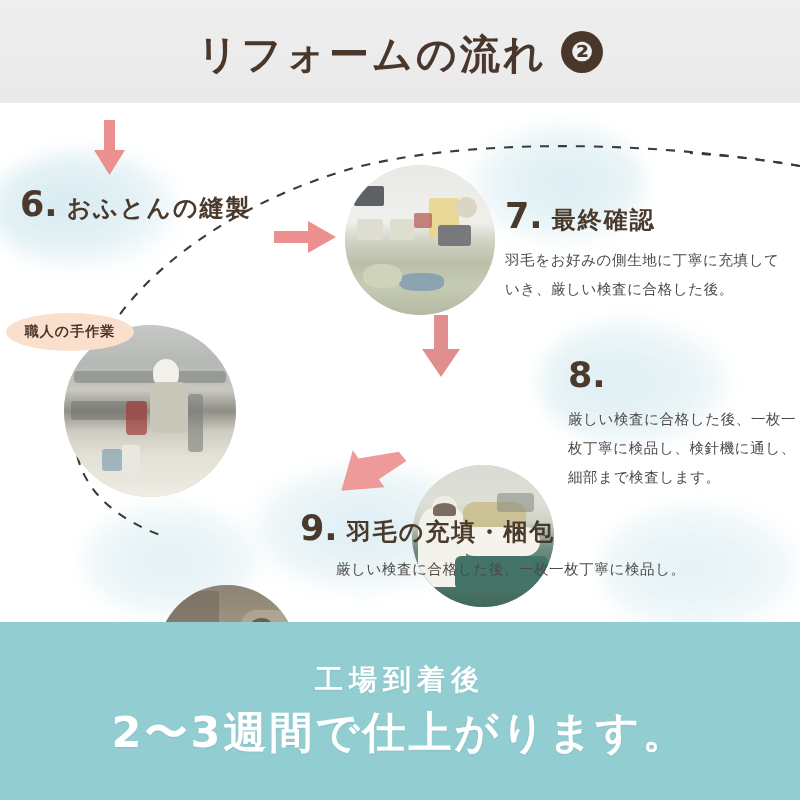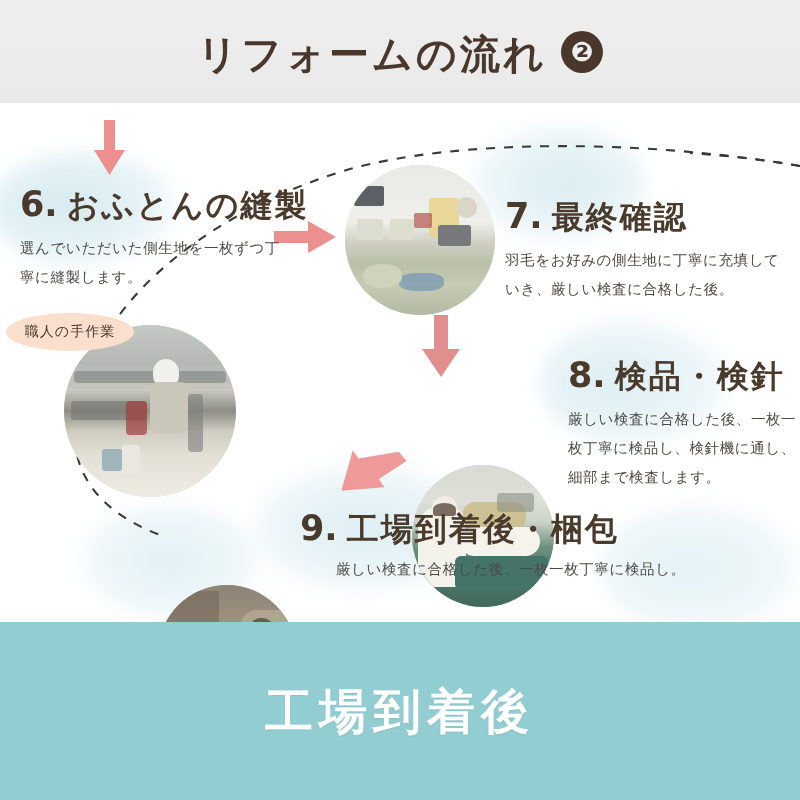--- a/index.html
+++ b/index.html
@@ -178,42 +178,42 @@
   .badge {
     position: absolute;
     left: 6px; top: 210px;
     width: 128px; height: 38px;
     background: #fbdfcd;
     border-radius: 50%;
     display: flex;
     align-items: center;
     justify-content: center;
     font-size: 14px;
-    font-weight: 400;
+    font-weight: 700;
     color: #4a372c;
     letter-spacing: 1px;
   }
 
   
   .step { position: absolute; }
   .step-head {
     display: flex;
     align-items: baseline;
     color: #4a3a2c;
     white-space: nowrap;
   }
   .step-num {
     font-size: 35px;
     font-weight: 700;
     line-height: 1;
     letter-spacing: 0;
   }
   .step-dot { font-size: 35px; font-weight: 700; line-height: 1; margin-right: 9px; }
   .step-title {
-    font-size: 32px;
+    font-size: 24px;
     font-weight: 700;
     letter-spacing: 2px;
     line-height: 1;
   }
   .step-desc {
     margin-top: 12px;
     font-size: 14.5px;
     line-height: 2.0;
     color: #4d4a45;
     letter-spacing: .6px;
@@ -236,21 +236,21 @@
     flex-direction: column;
     align-items: center;
     justify-content: center;
   }
   .banner-line {
     color: #ffffff;
     font-weight: 700;
     white-space: nowrap;
     text-shadow: 0 1px 2px rgba(0,0,0,.06);
   }
-  .banner-line-1 { font-size: 48px; letter-spacing: 6px; line-height: 1.35; text-align: center; }
+  .banner-line-1 { font-size: 28px; letter-spacing: 6px; line-height: 1.35; text-align: center; }
   .banner-line-2 { font-size: 43px; letter-spacing: 3px; line-height: 1.35; margin-top: 4px; }
 </style>
 </head>
 <body>
 
 <div id="page">
 
   <div class="header-band">
     <div class="header-title">
       <span>リフォームの流れ</span><span class="circle-num">❷</span>
@@ -304,21 +304,20 @@
       </div>
     </div>
     <div class="badge">職人の手作業</div>
 
     <div class="step" id="step-6">
       <div class="step-head">
         <span class="step-num">6</span>
         <span class="step-dot">.</span>
         <span class="step-title">おふとんの縫製</span>
       </div>
-      <div class="step-desc">選んでいただいた側生地を一枚ずつ丁寧に縫製します。</div>
     </div>
 
     <div class="photo" id="photo-7">
       <div class="ph-inner">
         <span class="blob b1"></span>
           <span class="blob b2"></span>
           <span class="blob b3"></span>
         <span class="blob b4"></span>
           <span class="blob b5"></span>
           <span class="blob b6"></span>
@@ -346,43 +345,43 @@
           <span class="blob b5"></span>
           <span class="blob b6"></span>
         <span class="blob b7"></span>
       </div>
     </div>
 
     <div class="step" id="step-8">
       <div class="step-head">
         <span class="step-num">8</span>
         <span class="step-dot">.</span>
-        <span class="step-title">検品・検針</span>
       </div>
       <div class="step-desc">厳しい検査に合格した後、一枚一枚丁寧に検品し、検針機に通し、細部まで検査します。</div>
     </div>
 
     <div class="photo" id="photo-9">
       <div class="ph-inner">
 
         <span class="blob b4"></span>
           <span class="blob b5"></span>
           <span class="blob b6"></span>
 
       </div>
     </div>
 
     <div class="step" id="step-9">
       <div class="step-head">
         <span class="step-num">9</span>
         <span class="step-dot">.</span>
-        <span class="step-title">工場到着後・梱包</span>
+        <span class="step-title">羽毛の充填・梱包</span>
       </div>
       <div class="step-desc">厳しい検査に合格した後、一枚一枚丁寧に検品し。</div>
     </div>
 
   </div>
 
   <div class="banner">
     <div class="banner-line banner-line-1">工場到着後</div>
+    <div class="banner-line banner-line-2">2〜3週間で仕上がります。</div>
   </div>
 
 </div>
 
 </body></html>

